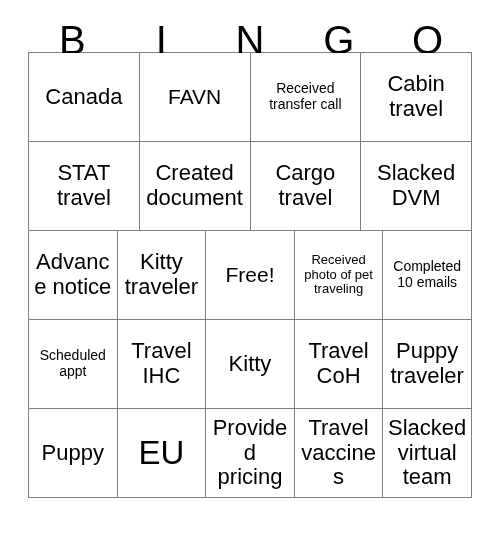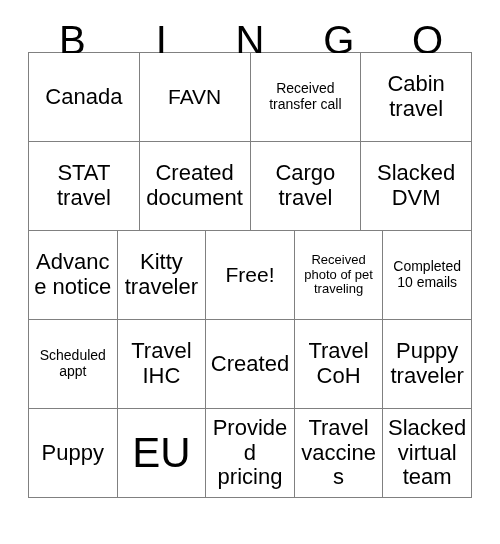--- a/index.html
+++ b/index.html
@@ -65,21 +65,21 @@
     overflow: hidden;
   }
   .cell-text {
     display: block;
     width: 100%;
     line-height: 1.12;
     word-wrap: break-word;
     color: #000000;
   }
   
-  .fs-xl  { font-size: 42px; }
+  .fs-xl  { font-size: 33px; }
   .fs-lg  { font-size: 21px; }
   .fs-md  { font-size: 22px; }
   .fs-sm  { font-size: 22px; }
   .fs-xs  { font-size: 14px; }
   .fs-xxs { font-size: 13px; }
 </style>
 </head>
 <body>
 
 <div class="card">
@@ -143,21 +143,21 @@
     </div>
 
     <div class="grid-row">
       <div class="cell">
           <span class="cell-text fs-xs">Scheduled appt</span>
         </div>
       <div class="cell">
           <span class="cell-text fs-md">Travel IHC</span>
         </div>
       <div class="cell">
-          <span class="cell-text fs-sm">Created</span>
+          <span class="cell-text fs-sm">Kitty</span>
         </div>
       <div class="cell">
           <span class="cell-text fs-md">Travel CoH</span>
         </div>
       <div class="cell">
           <span class="cell-text fs-sm">Puppy traveler</span>
         </div>
     </div>
 
     <div class="grid-row">

